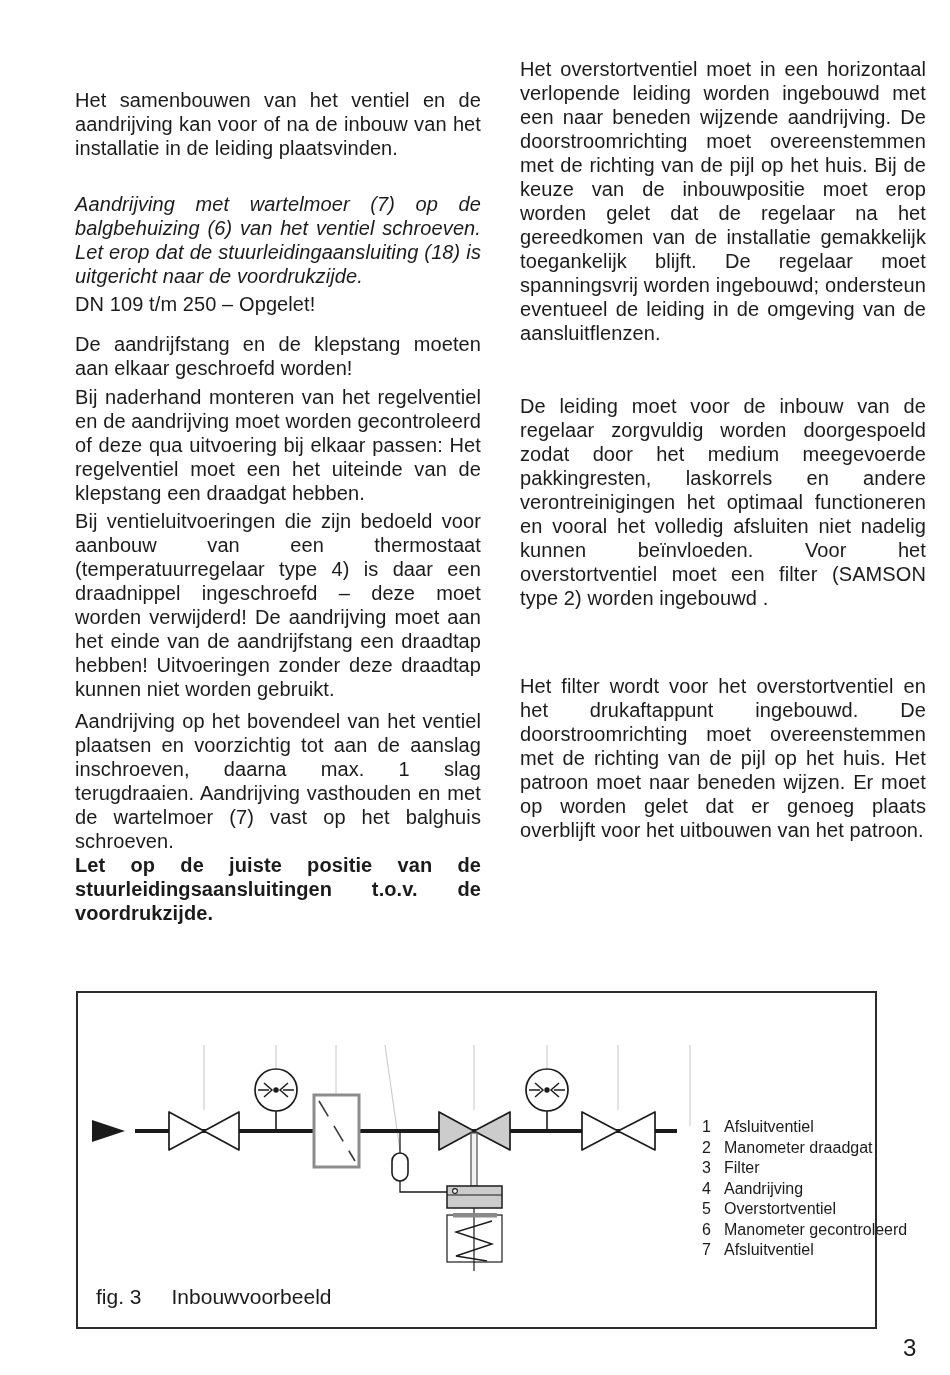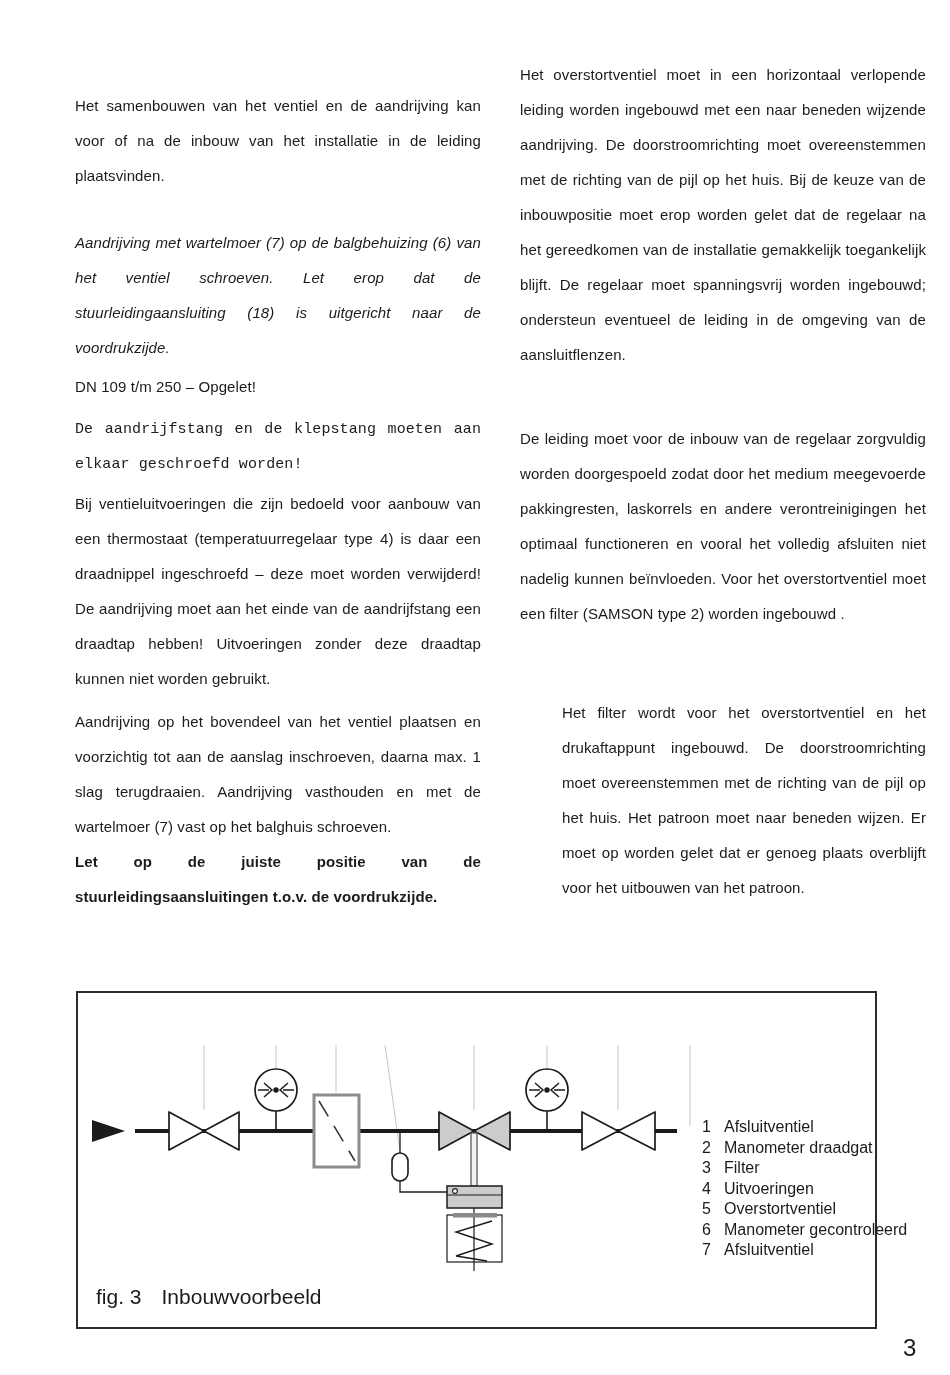--- a/index.html
+++ b/index.html
@@ -9,40 +9,40 @@
     width: 950px;
     height: 1375px;
     background: #ffffff;
     font-family: "Liberation Sans", "DejaVu Sans", sans-serif;
     color: #1b1b1b;
     overflow: hidden;
   }
   .col {
     position: absolute;
     width: 406px;
-    font-size: 15px;
-    line-height: 35px;
+    font-size: 20px;
+    line-height: 24px;
     letter-spacing: 0.1px;
     text-align: justify;
   }
   .col-left  { left: 75px;  top: 88px; }
   .col-right { left: 520px; top: 57px; }
   .para { text-align: justify; }
   
   .col-left  .p1 { margin-top: 0; }
   .col-left  .p2 { margin-top: 32px; font-style: italic; }
   .col-left  .p3 { margin-top: 4px; }
-  .col-left  .p4 { margin-top: 8px; font-family: Liberation Mono, monospace; }
+  .col-left  .p4 { margin-top: 16px; }
   .col-left  .p5 { margin-top: 5px; }
   .col-left  .p6 { margin-top: 4px; }
   .col-left  .p7 { margin-top: 8px; }
   .col-left  .p8 { margin-top: 0; font-weight: bold; }
   .col-right .p1 { margin-top: 0; }
   .col-right .p2 { margin-top: 49px; }
-  .col-right .p3 { margin-top: 64px; margin-left: 42px; }
+  .col-right .p3 { margin-top: 64px; }
 
   .figure-box {
     position: absolute;
     left: 76px;
     top: 991px;
     width: 801px;
     height: 338px;
     border: 2px solid #2b2b2b;
     background: #ffffff;
   }
@@ -56,39 +56,40 @@
     white-space: nowrap;
   }
   .legend-row { display: flex; }
   .legend-num { width: 22px; }
   .caption {
     position: absolute;
     left: 18px;
     top: 292px;
     font-size: 21px;
     display: flex;
-    gap: 20px;
+    gap: 30px;
   }
   .page-number {
     position: absolute;
     left: 903px;
     top: 1334px;
     font-size: 24px;
   }
 </style>
 </head>
 <body>
 
 <div class="page">
 
   <div class="col col-left">
     <div class="para p1">Het samenbouwen van het ventiel en de aandrijving kan voor of na de inbouw van het installatie in de leiding plaatsvinden.</div>
     <div class="para p2">Aandrijving met wartelmoer (7) op de balgbehuizing (6) van het ventiel schroeven. Let erop dat de stuurleidingaansluiting (18) is uitgericht naar de voordrukzijde.</div>
     <div class="para p3">DN 109 t/m 250 – Opgelet!</div>
     <div class="para p4">De aandrijfstang en de klepstang moeten aan elkaar geschroefd worden!</div>
+    <div class="para p5">Bij naderhand monteren van het regelventiel en de aandrijving moet worden gecontroleerd of deze qua uitvoering bij elkaar passen: Het regelventiel moet een het uiteinde van de klepstang een draadgat hebben.</div>
     <div class="para p6">Bij ventieluitvoeringen die zijn bedoeld voor aanbouw van een thermostaat (temperatuurregelaar type 4) is daar een draadnippel ingeschroefd – deze moet worden verwijderd! De aandrijving moet aan het einde van de aandrijfstang een draadtap hebben! Uitvoeringen zonder deze draadtap kunnen niet worden gebruikt.</div>
     <div class="para p7">Aandrijving op het bovendeel van het ventiel plaatsen en voorzichtig tot aan de aanslag inschroeven, daarna max. 1 slag terugdraaien. Aandrijving vasthouden en met de wartelmoer (7) vast op het balghuis schroeven.</div>
     <div class="para p8">Let op de juiste positie van de stuurleidingsaansluitingen t.o.v. de voordrukzijde.</div>
   </div>
 
   <div class="col col-right">
     <div class="para p1">Het overstortventiel moet in een horizontaal verlopende leiding worden ingebouwd met een naar beneden wijzende aandrijving. De doorstroomrichting moet overeenstemmen met de richting van de pijl op het huis. Bij de keuze van de inbouwpositie moet erop worden gelet dat de regelaar na het gereedkomen van de installatie gemakkelijk toegankelijk blijft. De regelaar moet spanningsvrij worden ingebouwd; ondersteun eventueel de leiding in de omgeving van de aansluitflenzen.</div>
     <div class="para p2">De leiding moet voor de inbouw van de regelaar zorgvuldig worden doorgespoeld zodat door het medium meegevoerde pakkingresten, laskorrels en andere verontreinigingen het optimaal functioneren en vooral het volledig afsluiten niet nadelig kunnen beïnvloeden. Voor het overstortventiel moet een filter (SAMSON type 2) worden ingebouwd .</div>
     <div class="para p3">Het filter wordt voor het overstortventiel en het drukaftappunt ingebouwd. De doorstroomrichting moet overeenstemmen met de richting van de pijl op het huis. Het patroon moet naar beneden wijzen. Er moet op worden gelet dat er genoeg plaats overblijft voor het uitbouwen van het patroon.</div>
   </div>
@@ -182,21 +183,21 @@
       <div class="legend-row">
         <span class="legend-num">2</span>
         <span>Manometer draadgat</span>
       </div>
       <div class="legend-row">
         <span class="legend-num">3</span>
         <span>Filter</span>
       </div>
       <div class="legend-row">
         <span class="legend-num">4</span>
-        <span>Uitvoeringen</span>
+        <span>Aandrijving</span>
       </div>
       <div class="legend-row">
         <span class="legend-num">5</span>
         <span>Overstortventiel</span>
       </div>
       <div class="legend-row">
         <span class="legend-num">6</span>
         <span>Manometer gecontroleerd</span>
       </div>
       <div class="legend-row">

